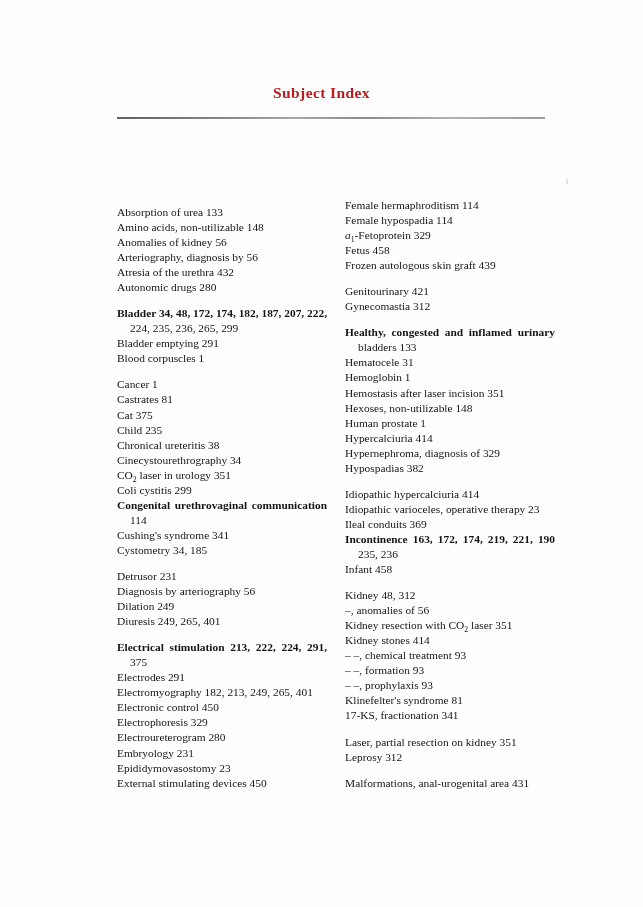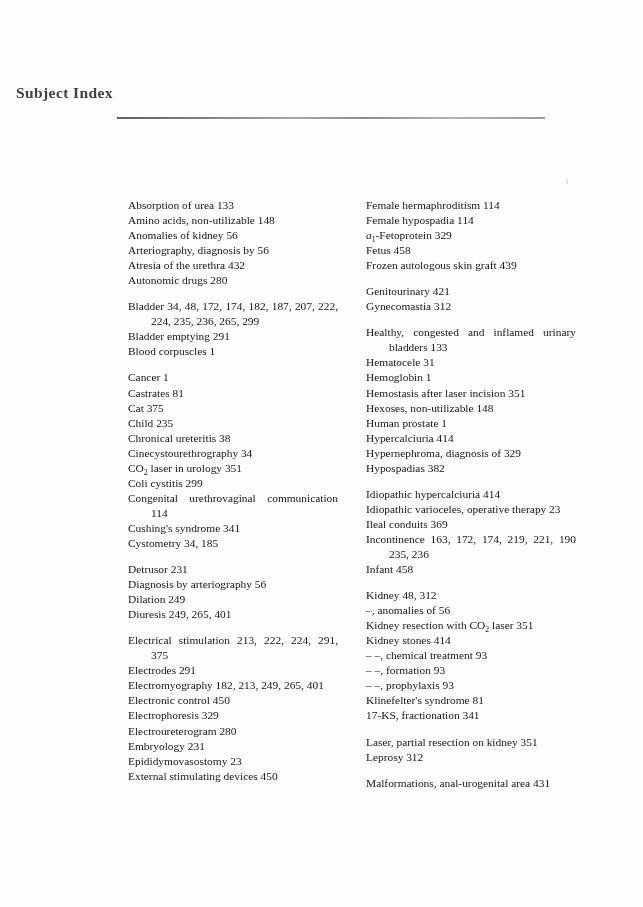--- a/index.html
+++ b/index.html
@@ -18,49 +18,51 @@
 
   .page {
     position: absolute;
     inset: 0;
     background: #fefefe;
   }
 
   
   .page-title {
     position: absolute;
-    left: 16px;
+    left: 0;
     right: 0;
     top: 84px;
+    text-align: center;
     font-family: "Liberation Serif", "DejaVu Serif", serif;
     font-weight: bold;
     font-size: 15.5px;
     letter-spacing: 0.4px;
-    color: #404040;
+    color: #b91c1c;
   }
   .title-rule {
     position: absolute;
     left: 117px;
     width: 428px;
     top: 117px;
     height: 1.6px;
     background: linear-gradient(to right,
                 #4a4a4a 0%, #6b6b6b 18%, #9a9a9a 42%,
                 #7c7c7c 58%, #a8a8a8 78%, #8d8d8d 100%);
     opacity: 0.88;
   }
 
   
   .columns {
     position: absolute;
-    left: 128px;
+    left: 117px;
     top: 198px;
     width: 441px;
     display: flex;
-    gap: 28px;
+    gap: 18px;
+    align-items: flex-end;
   }
   .col {
     width: 210px;
     flex: 0 0 210px;
   }
 
   .group { margin-bottom: 11px; }
   .group:last-child { margin-bottom: 0; }
 
   .entry {
@@ -70,26 +72,27 @@
     text-indent: 0;
     padding-left: 13px;
     margin: 0;
     white-space: normal;
   }
   .entry > .ln {
     display: block;
     margin-left: -13px;
   }
   .entry > .ln.cont {
-    margin-left: 10px;
+    margin-left: 0;
   }
   
   .entry .ln.just {
     text-align: justify;
     text-align-last: justify;
+    font-weight: bold;
   }
 
   sub, sup {
     font-size: 0.68em;
     line-height: 0;
   }
   .ital { font-style: italic; }
 
   .speck {
     position: absolute;

